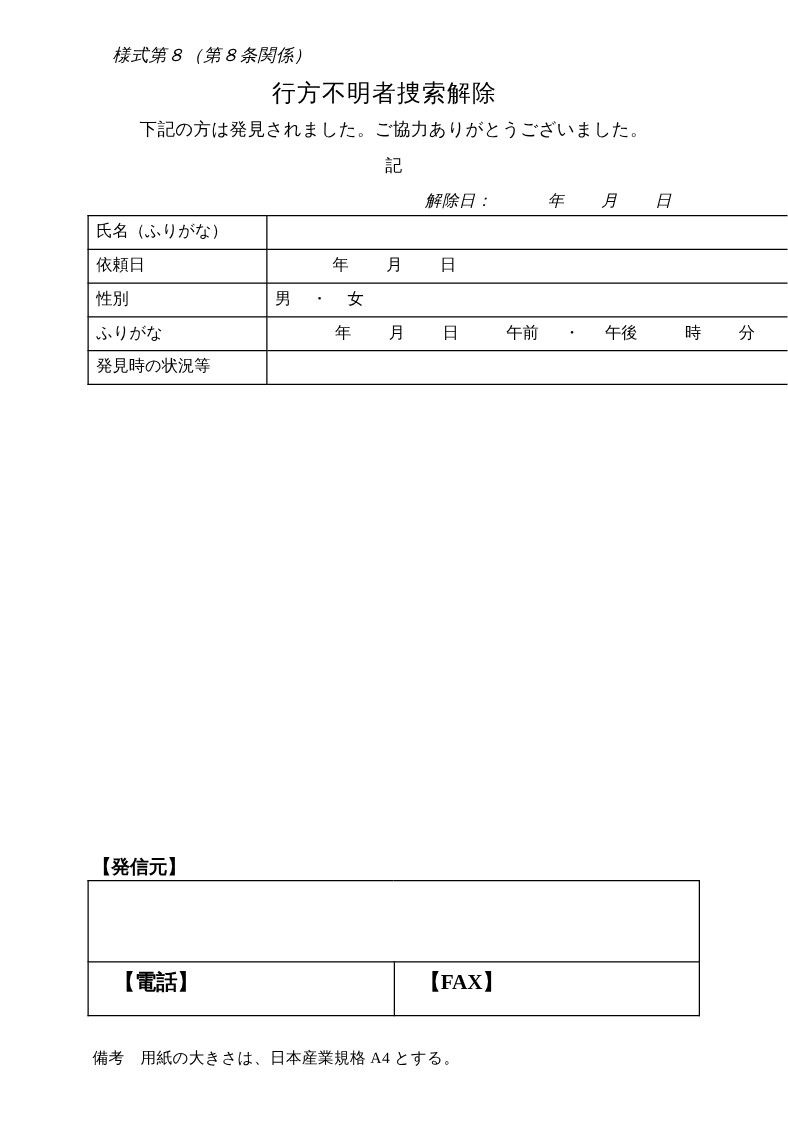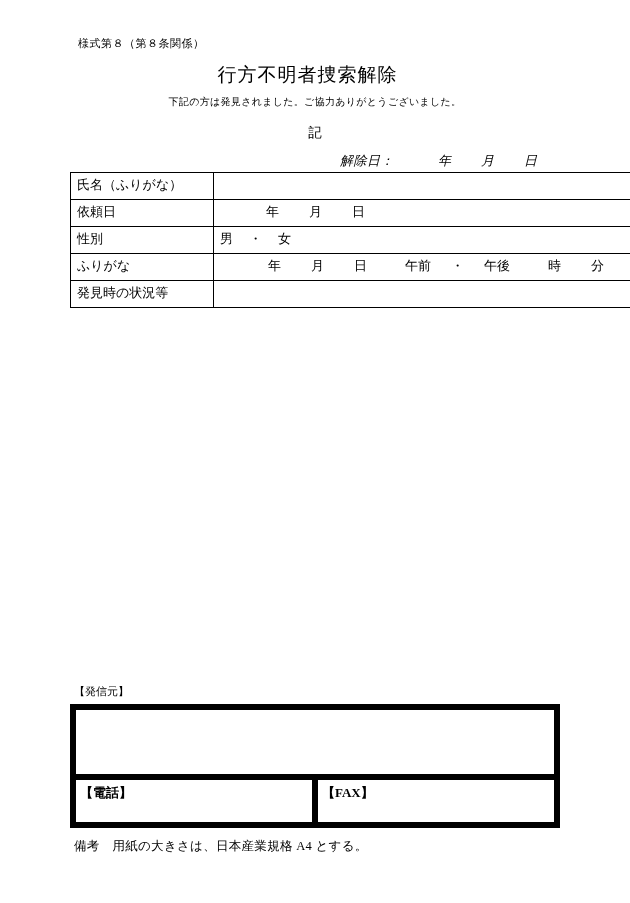--- a/index.html
+++ b/index.html
@@ -16,41 +16,42 @@
     overflow: hidden;
   }
   .page {
     width: 630px;
     height: 903px;
     position: relative;
     box-sizing: border-box;
   }
   .form-no {
     position: absolute;
-    left: 78px;
+    left: 90px;
     top: 36px;
-    font-size: 11px;
+    font-size: 14px;
     letter-spacing: 0.5px;
+    font-style: italic;
   }
   .doc-title {
     position: absolute;
     left: 0;
     right: 15px;
     top: 62px;
     text-align: center;
     font-size: 19px;
     letter-spacing: 1px;
   }
   .lead {
     position: absolute;
     left: 0;
     right: 0;
     top: 95px;
     text-align: center;
-    font-size: 10px;
+    font-size: 14px;
     letter-spacing: 0.3px;
   }
   .ki-mark {
     position: absolute;
     left: 0;
     right: 0;
     top: 124px;
     text-align: center;
     font-size: 13.5px;
   }
@@ -99,35 +100,35 @@
   .v-indent2 { display: inline-block; width: 24px; }
   .g20 { display: inline-block; width: 30px; }
   .g26 { display: inline-block; width: 38px; }
   .g14 { display: inline-block; width: 20px; }
 
   
   .sender-title {
     position: absolute;
     left: 74px;
     top: 684px;
-    font-size: 11px;
-    font-weight: normal;
+    font-size: 15px;
+    font-weight: bold;
   }
   .sender-table {
     position: absolute;
     left: 70px;
     top: 704px;
     width: 490px;
     border-collapse: collapse;
     table-layout: fixed;
   }
   .sender-table td {
-    border: 6px solid #000000;
-    font-size: 13px;
-    padding: 4px 4px;
+    border: 1px solid #000000;
+    font-size: 17px;
+    padding: 4px 20px;
     vertical-align: top;
   }
   .sender-table td.addr { height: 56px; }
   .sender-table td.tel, .sender-table td.fax { height: 34px; width: 50%; font-weight: bold; }
   .note {
     position: absolute;
     left: 74px;
     top: 838px;
     font-size: 12.5px;
     letter-spacing: 0.3px;

